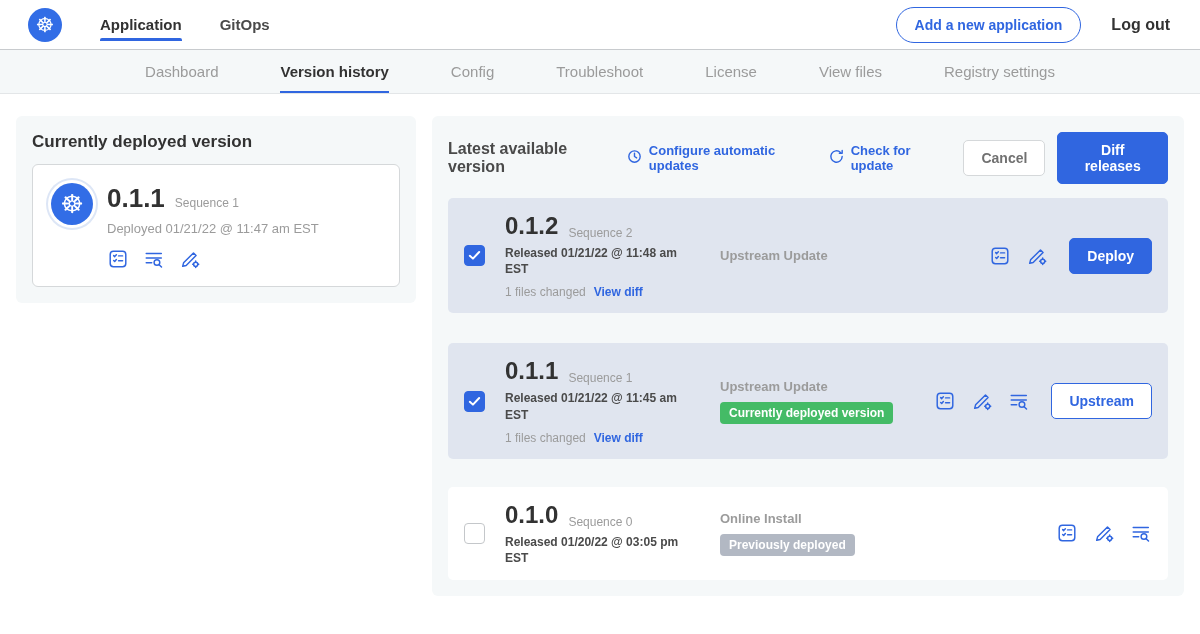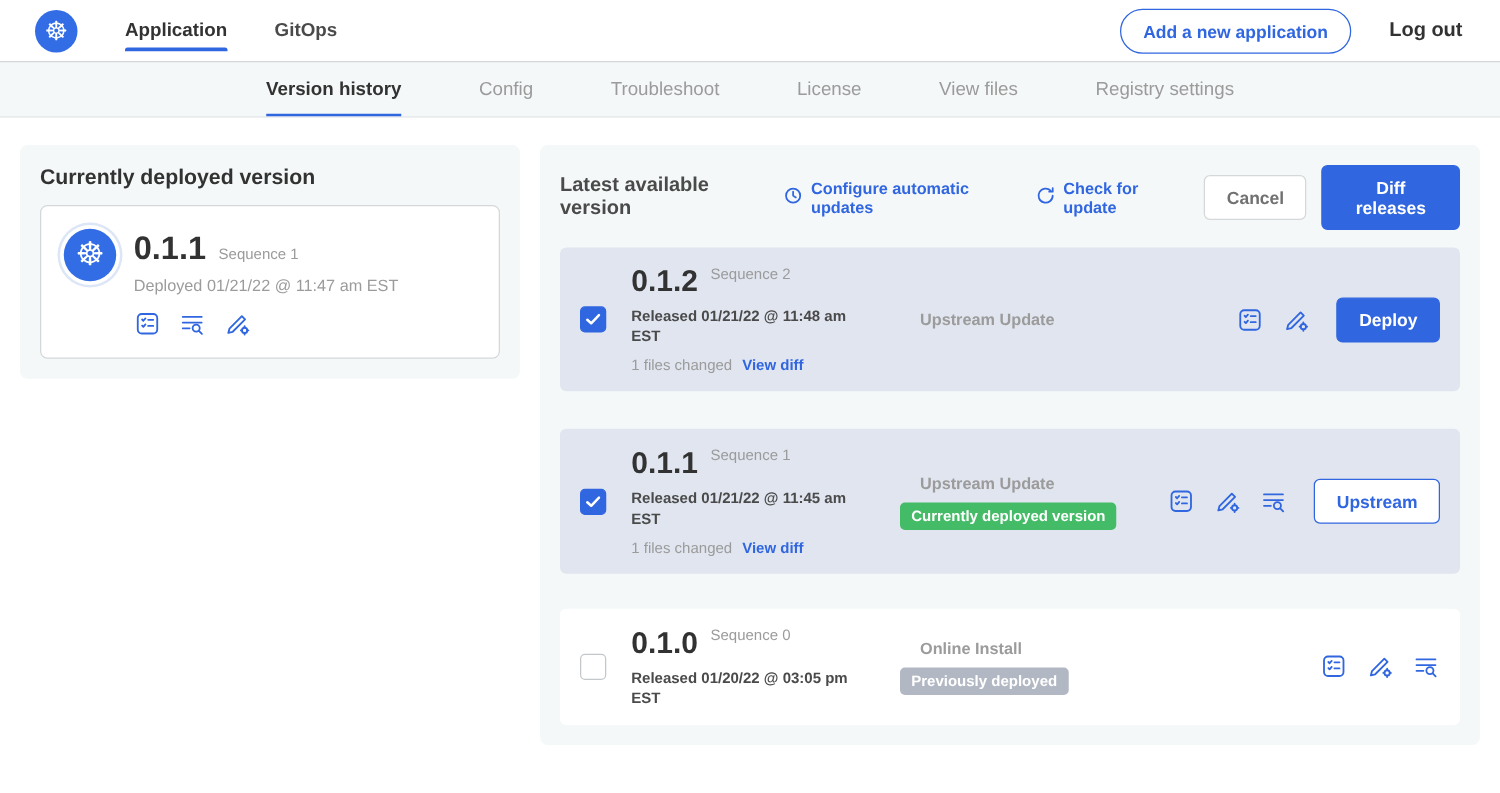--- a/index.html
+++ b/index.html
@@ -77,30 +77,30 @@
   .other-title { font-size:15px; color:#828282; margin-bottom:14px; }
 
   .checkbox { width:21px; height:21px; border-radius:4px; flex:none; cursor:pointer;
               background:#fff; border:1px solid #c4c7ca; display:flex; align-items:center;
               justify-content:center; }
   .checkbox.checked { background:#3066e0; border-color:#3066e0; }
   .checkbox svg { display:none; }
   .checkbox.checked svg { display:block; }
 
   .v-info { margin-left:20px; width:205px; flex:none; }
-  .v-line { display:flex; align-items:flex-start; gap:10px; }
+  .v-line { display:flex; align-items:flex-end; gap:10px; }
   .v-num { font-size:24px; font-weight:700; color:#323232; }
   .v-seq { font-size:12px; color:#9b9b9b; }
   .v-released { font-size:12px; font-weight:700; color:#4a4a4a; margin-top:5px;
                 max-width:182px; line-height:1.35; }
   .v-files { font-size:12px; color:#9b9b9b; margin-top:8px; }
   .view-diff { color:#3066e0; font-weight:600; margin-left:8px; cursor:pointer; }
 
   .v-source { flex:1; padding-left:10px; }
-  .source-label { font-size:13px; font-weight:600; color:#9b9b9b;margin-left:16px; }
+  .source-label { font-size:13px; font-weight:600; color:#9b9b9b; }
   .badge { display:inline-block; margin-top:8px; font-size:12px; font-weight:700; color:#fff;
            padding:4px 9px; border-radius:4px; }
   .badge.green { background:#44bb66; }
   .badge.gray { background:#b2b8c3; }
 
   .v-actions { display:flex; align-items:center; gap:15px; flex:none; }
   .v-actions .btn { margin-left:6px; }
 </style>
 </head>
 <body>
@@ -112,20 +112,23 @@
   </div>
   <div class="nav-tab">
     <span>GitOps</span>
   </div>
   <div class="nav-spacer"></div>
   <button class="add-app-btn">Add a new application</button>
   <div class="logout">Log out</div>
 </div>
 
 <div class="subnav">
+  <div class="subnav-item">
+      <span>Dashboard</span>
+    </div>
   <div class="subnav-item active">
       <span>Version history</span>
     </div>
   <div class="subnav-item">
       <span>Config</span>
     </div>
   <div class="subnav-item">
       <span>Troubleshoot</span>
     </div>
   <div class="subnav-item">

